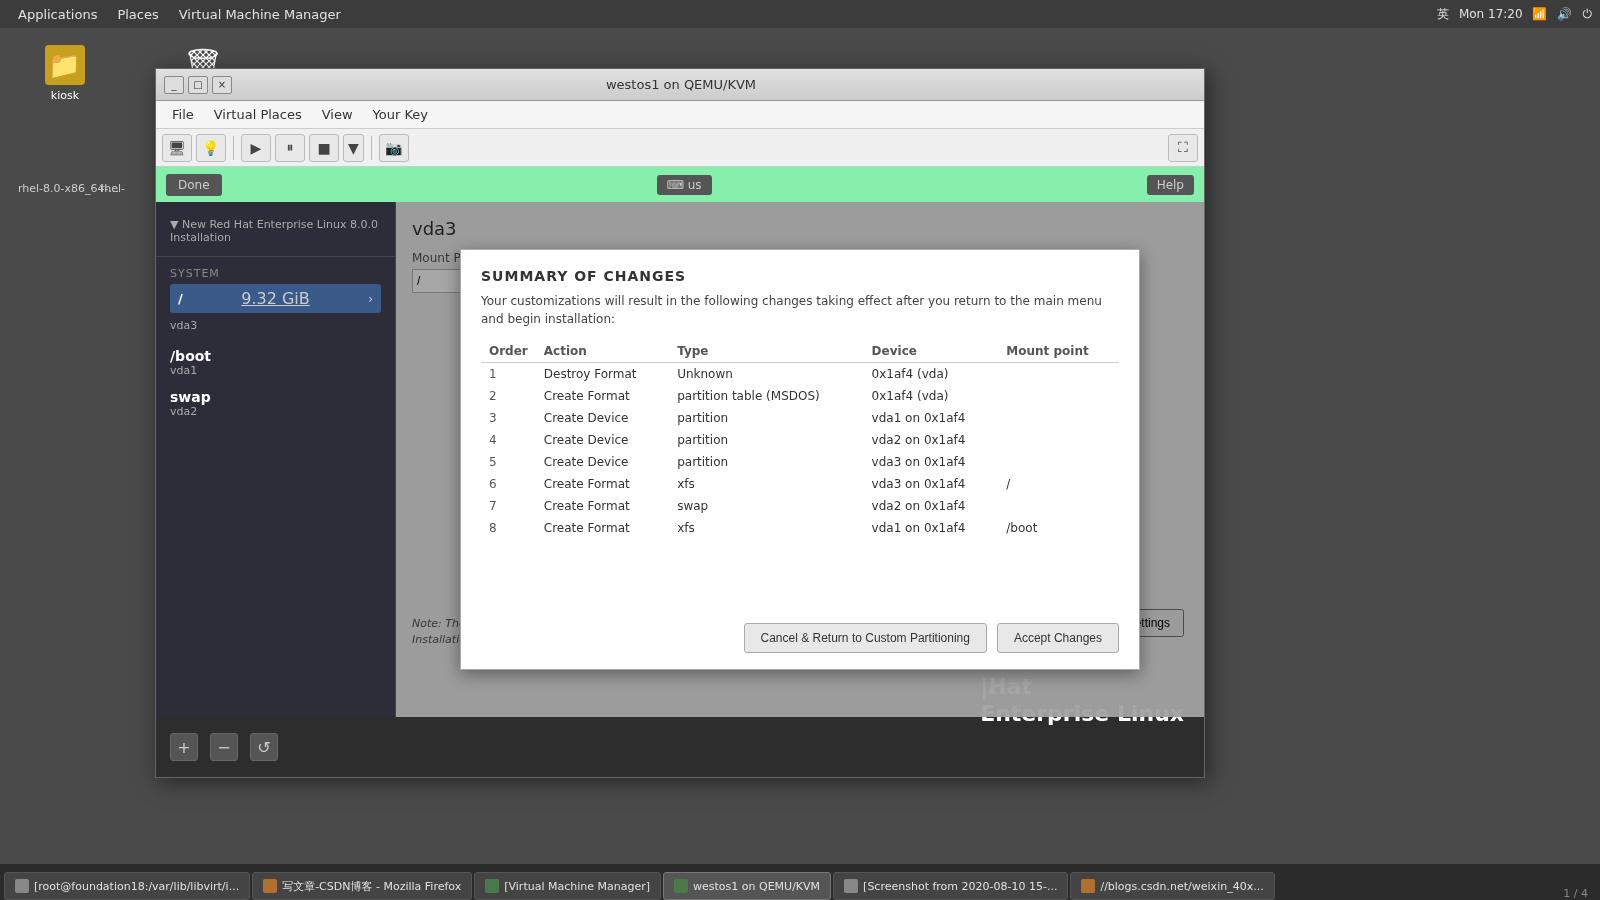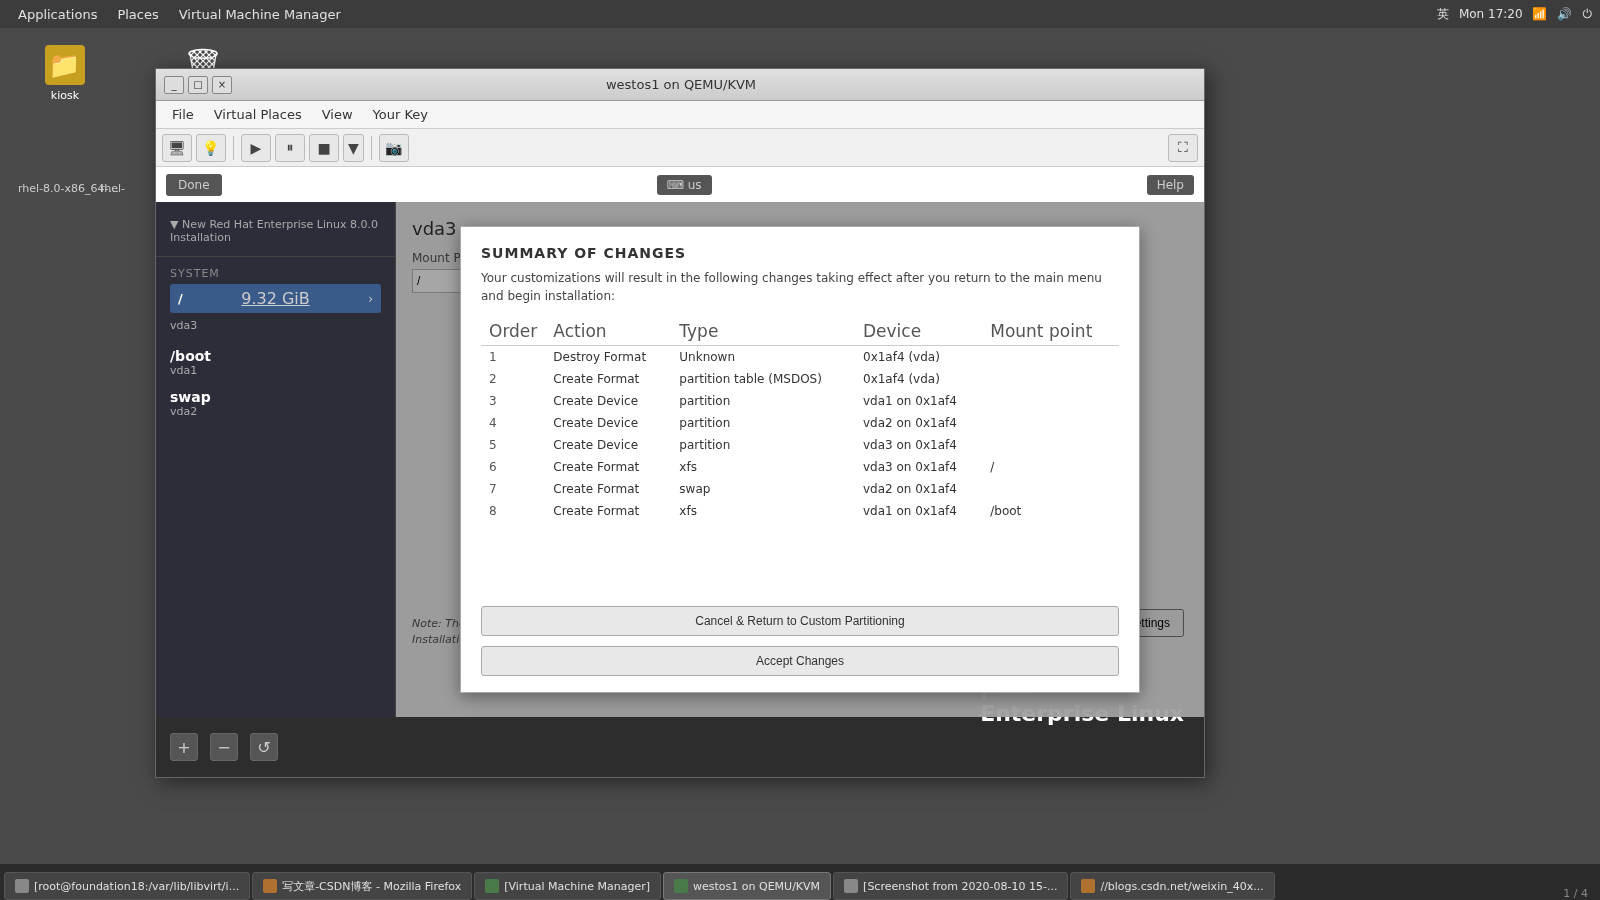--- a/index.html
+++ b/index.html
@@ -211,21 +211,21 @@
     .anaconda-content {
       position: absolute;
       top: 0; left: 0; right: 0; bottom: 0;
       background: #3a3a3a;
       display: flex;
       flex-direction: column;
     }
 
     .anaconda-header {
       height: 35px;
-      background: #ffffff;
+      background: #86efac;
       display: flex;
       align-items: center;
       padding: 16px 10px;
       justify-content: space-between;
     }
     .anaconda-header .back-btn {
       background: #555;
       color: #ccc;
       padding: 4px 12px;
       border-radius: 3px;
@@ -370,42 +370,41 @@
       font-size: 12px;
       margin-bottom: 12px;
     }
     .summary-table thead tr {
       border-bottom: 1px solid #ccc;
     }
     .summary-table th {
       text-align: left;
       padding: 4px 8px;
       color: #555;
-      font-weight: normal;
-      font-size: 17px;
+      font-weight: bold;
+      font-size: 12px;
     }
     .summary-table td {
       padding: 4px 8px;
       color: #333;
     }
     .summary-table tr td:first-child {
       color: #555;
       width: 30px;
     }
     .action-destroy { color: #cc2222; }
     .action-create { color: #228822; }
     .summary-spacer {
       height: 60px;
     }
     .summary-buttons {
       display: flex;
       justify-content: flex-end;
       gap: 10px;
       margin-top: 12px;
-      flex-direction: column;
     }
     .btn-cancel {
       padding: 7px 16px;
       background: #e8e8e8;
       border: 1px solid #aaa;
       border-radius: 3px;
       color: #333;
       font-size: 12px;
       cursor: pointer;
     }

